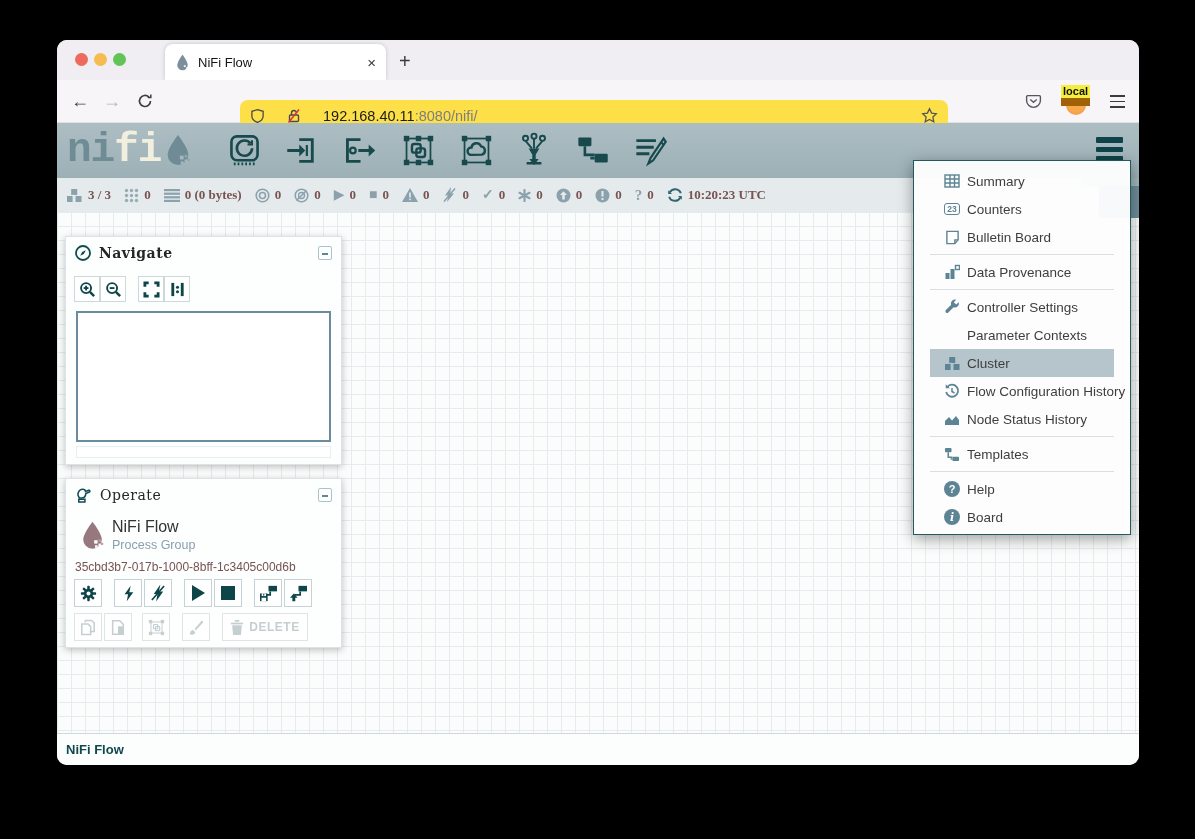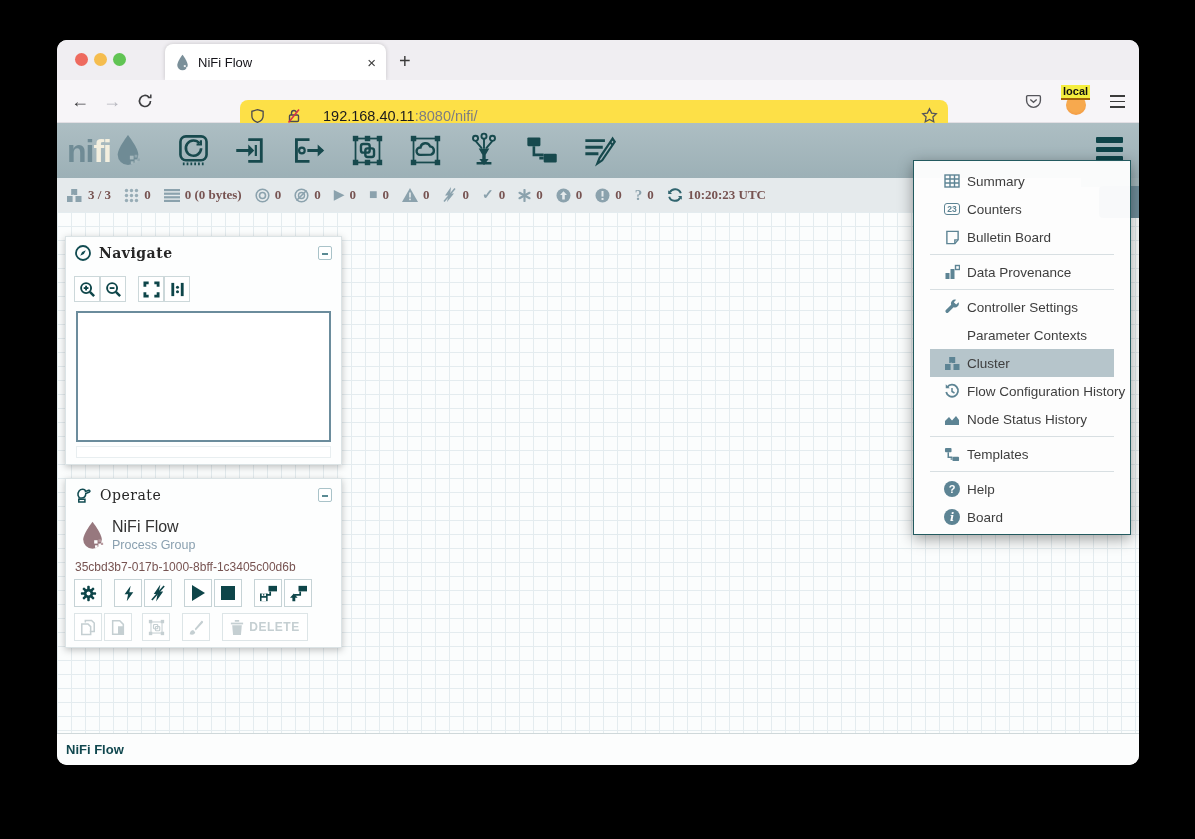--- a/index.html
+++ b/index.html
@@ -27,29 +27,29 @@
   .urlbar { position:absolute; left:183px; top:20px; width:708px; height:31px; background:#fde047;
             border-radius:8px; display:flex; align-items:center; padding:0 10px; gap:21px; }
   .url-text { font-size:14.5px; color:#1b1b1d; white-space:nowrap; }
   .url-text .suffix { color:#7d7d82; }
   .urlbar .star { margin-left:auto; }
   .nav-right { position:absolute; right:14px; top:0; height:43px; display:flex; align-items:center; gap:22px; }
   .avatar-wrap { position:relative; width:24px; height:26px; }
   .avatar { position:absolute; left:2px; top:6px; width:20px; height:20px; border-radius:50%;
             background:radial-gradient(circle at 50% 40%, #f7a94e 55%, #ef8e3c); }
   .container-label { position:absolute; left:-3px; top:-4px; background:#f5ee3e; color:#111;
-            font-size:11px; font-weight:bold; padding:0 2px 1px; border-bottom:2px solid #a16207; line-height:12px; }
+            font-size:11px; font-weight:bold; padding:0 2px 1px; border-bottom:8px solid #a16207; line-height:12px; }
   .ff-burger { display:flex; flex-direction:column; gap:3.5px; }
   .ff-burger span { display:block; width:15px; height:1.8px; background:#3b3b3b; }
 
   
   .nifi-toolbar { position:absolute; left:0; top:83px; width:100%; height:55px;
                   background:linear-gradient(#adbec3,#9cb0b6); display:flex; align-items:center; }
   .logo { display:flex; align-items:center; margin-left:10px; margin-right:22px; }
-  .logo-text { font-size:32px; font-weight:bold; letter-spacing:-1px; line-height:1; }
+  .logo-text { font-size:41px; font-weight:bold; letter-spacing:-1px; line-height:1;font-family:Liberation Mono, monospace; }
   .logo-ni { color:#6f8b95; } .logo-fi { color:#f3efdf; }
   .tb-ico { width:44px; height:40px; display:flex; align-items:center; justify-content:center; margin:0 7px; }
   .nifi-burger { position:absolute; right:16px; top:14px; display:flex; flex-direction:column; gap:4px; }
   .nifi-burger span { display:block; width:27px; height:5.5px; background:#0e4449; border-radius:1px; }
 
   
   .statusbar { position:absolute; left:0; top:138px; width:100%; height:34px; background:#e5eaec;
                display:flex; align-items:center; padding-left:9px; gap:13px; overflow:hidden; }
   .st-item { display:flex; align-items:center; gap:5px;font-family:Liberation Serif, serif; }
   .st-val { font-size:13px; font-weight:bold; color:#775351; white-space:nowrap; }

